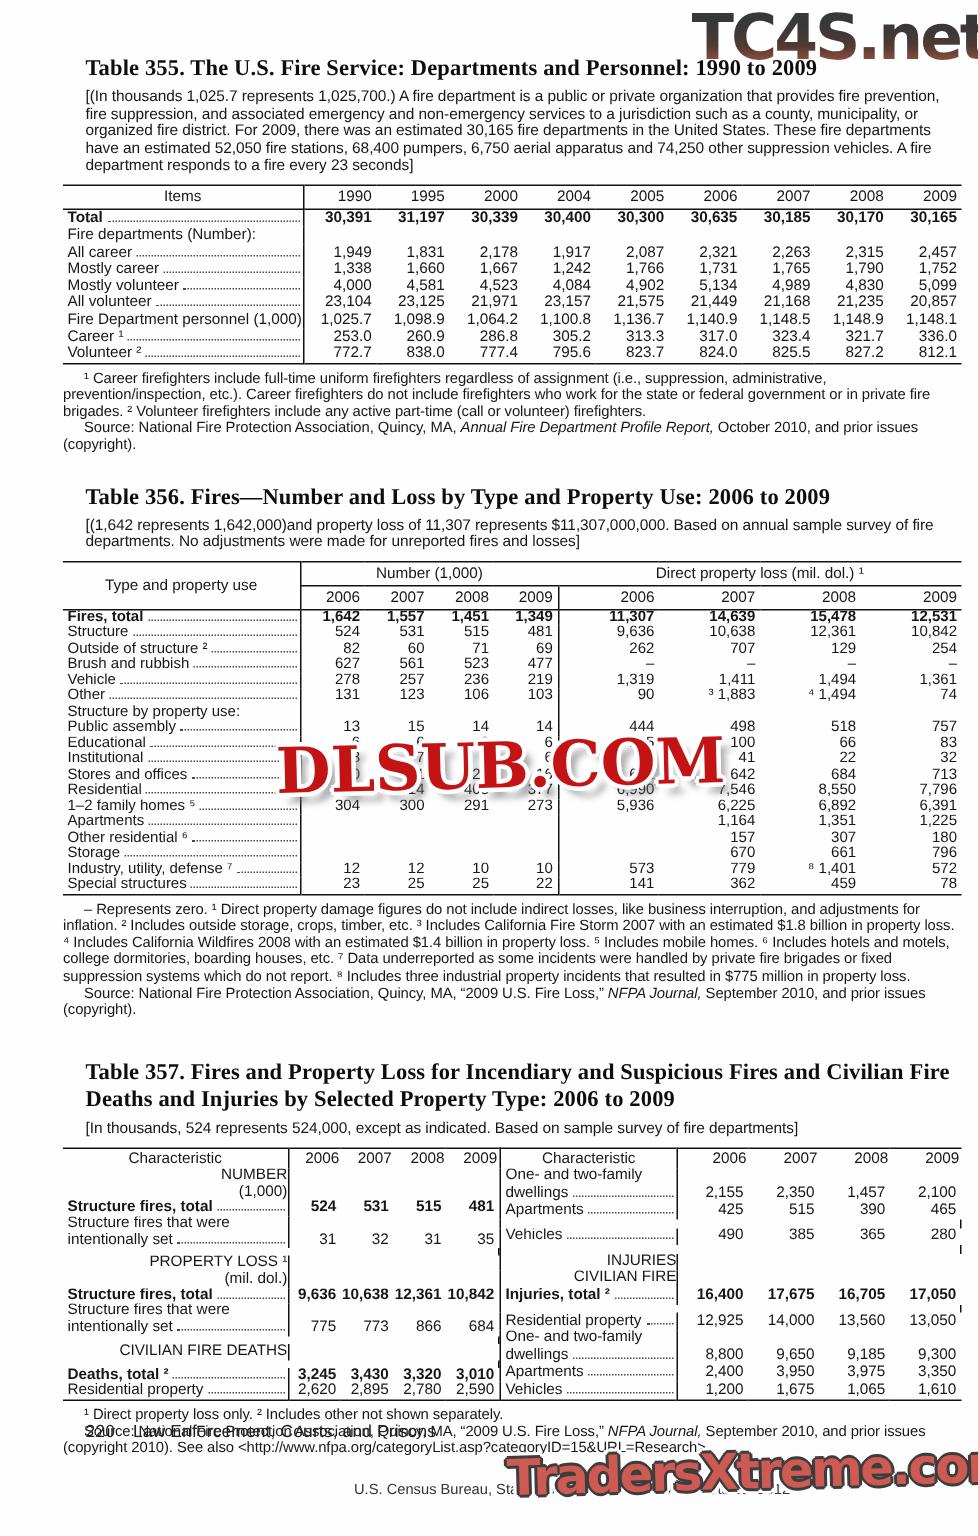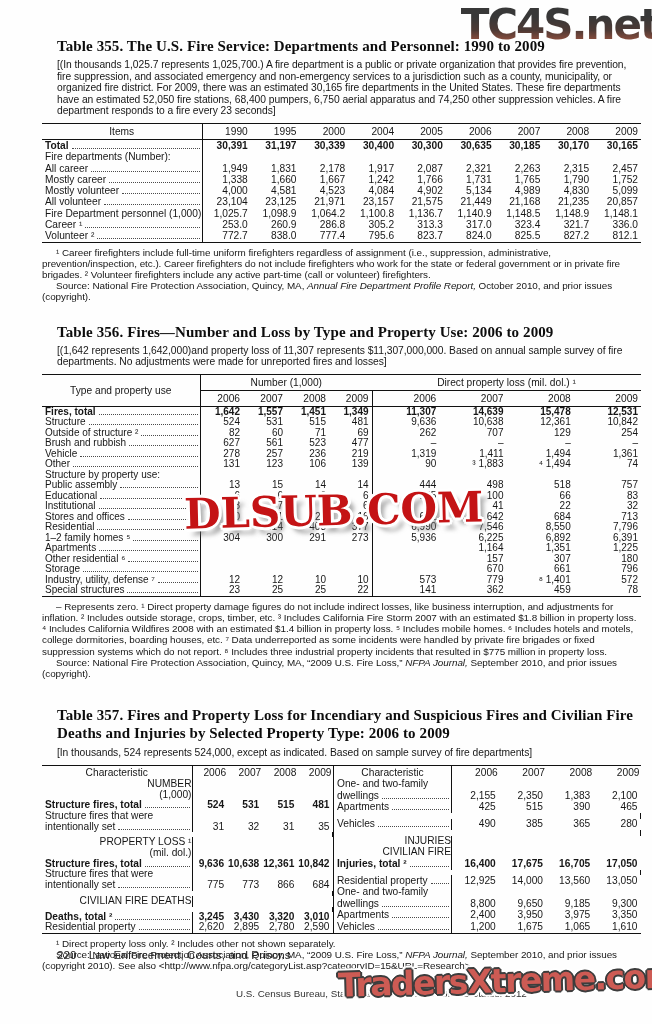--- a/index.html
+++ b/index.html
@@ -393,21 +393,21 @@
             <tr>
               <td class="lblcell">
                 <div class="lw">
                   <span class="lbl">Other</span>
                   <span class="dots"></span>
                 </div>
               </td>
               <td class="num">131</td>
               <td class="num">123</td>
               <td class="num">106</td>
-              <td class="num">139</td>
+              <td class="num">103</td>
               <td class="num">90</td>
               <td class="num">³ 1,883</td>
               <td class="num">⁴ 1,494</td>
               <td class="num">74</td>
             </tr>
             <tr>
               <td class="lblcell">
                 <div class="lw">
                   <span class="lbl">Structure by property use:</span>
                 </div>
@@ -818,21 +818,21 @@
               </tr>
               <tr>
                 <td class="lblcell i1">
                   <div class="lw">
                     <span class="lbl">dwellings</span>
                     <span class="dots"></span>
                   </div>
                 </td>
                 <td class="num">2,155</td>
                 <td class="num">2,350</td>
-                <td class="num">1,383</td>
+                <td class="num">1,457</td>
                 <td class="num">2,100</td>
               </tr>
               <tr>
                 <td class="lblcell i1">
                   <div class="lw">
                     <span class="lbl">Apartments</span>
                     <span class="dots"></span>
                   </div>
                 </td>
                 <td class="num">425</td>

